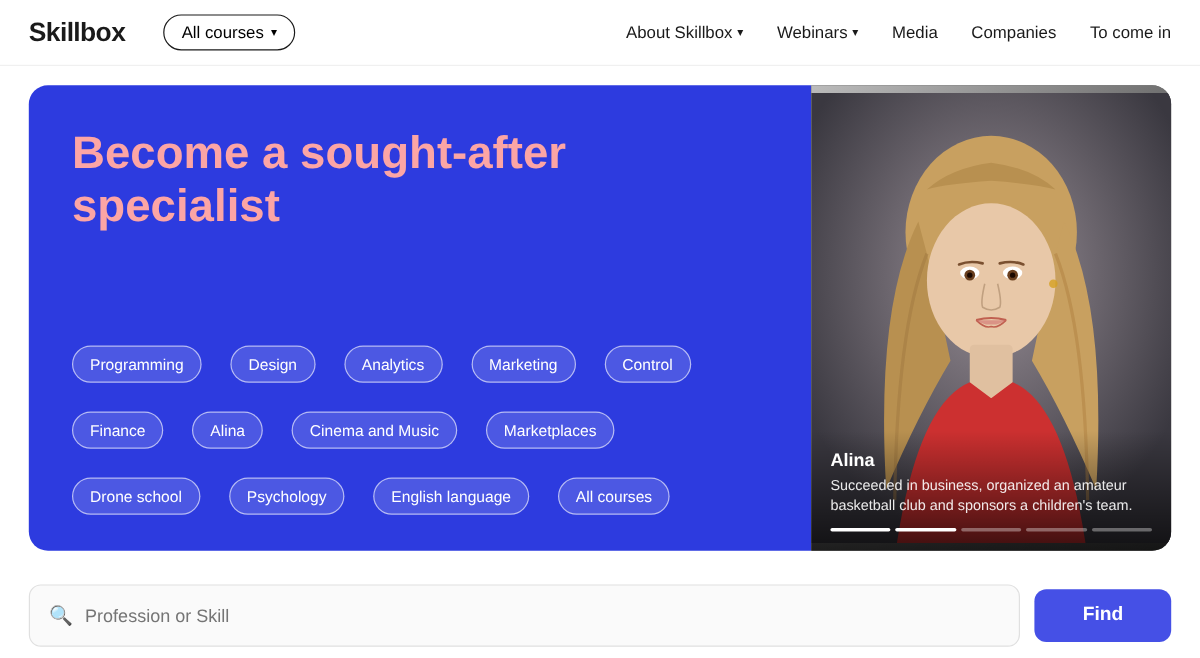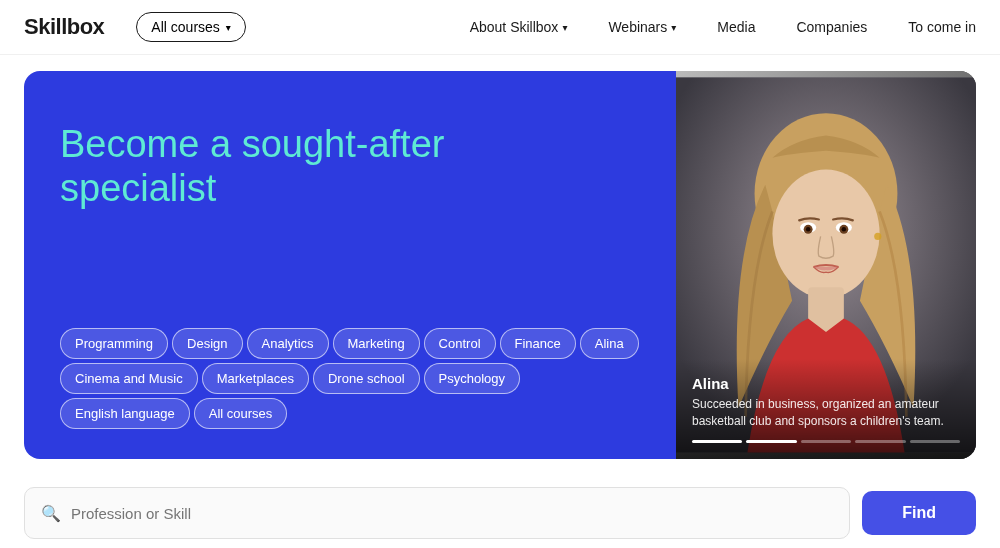--- a/index.html
+++ b/index.html
@@ -31,21 +31,21 @@
       font-weight: 500;
       cursor: pointer;
       background: #fff;
     }
     .chevron-down {
       font-size: 10px;
     }
     .nav {
       display: flex;
       align-items: center;
-      gap: 41px;
+      gap: 28px;
       margin-left: auto;
     }
     .nav-item {
       font-size: 14px;
       color: #1a1a1a;
       cursor: pointer;
       display: flex;
       align-items: center;
       gap: 4px;
     }
@@ -71,30 +71,29 @@
     }
     .hero-right {
       width: 300px;
       border-radius: 0 16px 16px 0;
       overflow: hidden;
       position: relative;
       background: #555;
     }
     .hero-title {
       font-size: 38px;
-      font-weight: 400;
-      color: #5eead4;
+      font-weight: 700;
+      color: #fca5a5;
       line-height: 1.15;
       max-width: 420px;
-      margin-top: 16px;
     }
     .tags {
       display: flex;
       flex-wrap: wrap;
-      gap: 4px;
+      gap: 24px;
       align-items: flex-end;
     }
     .tag {
       background: rgba(255,255,255,0.15);
       border: 1.5px solid rgba(255,255,255,0.6);
       border-radius: 20px;
       padding: 7px 14px;
       font-size: 13px;
       color: #fff;
       cursor: pointer;

